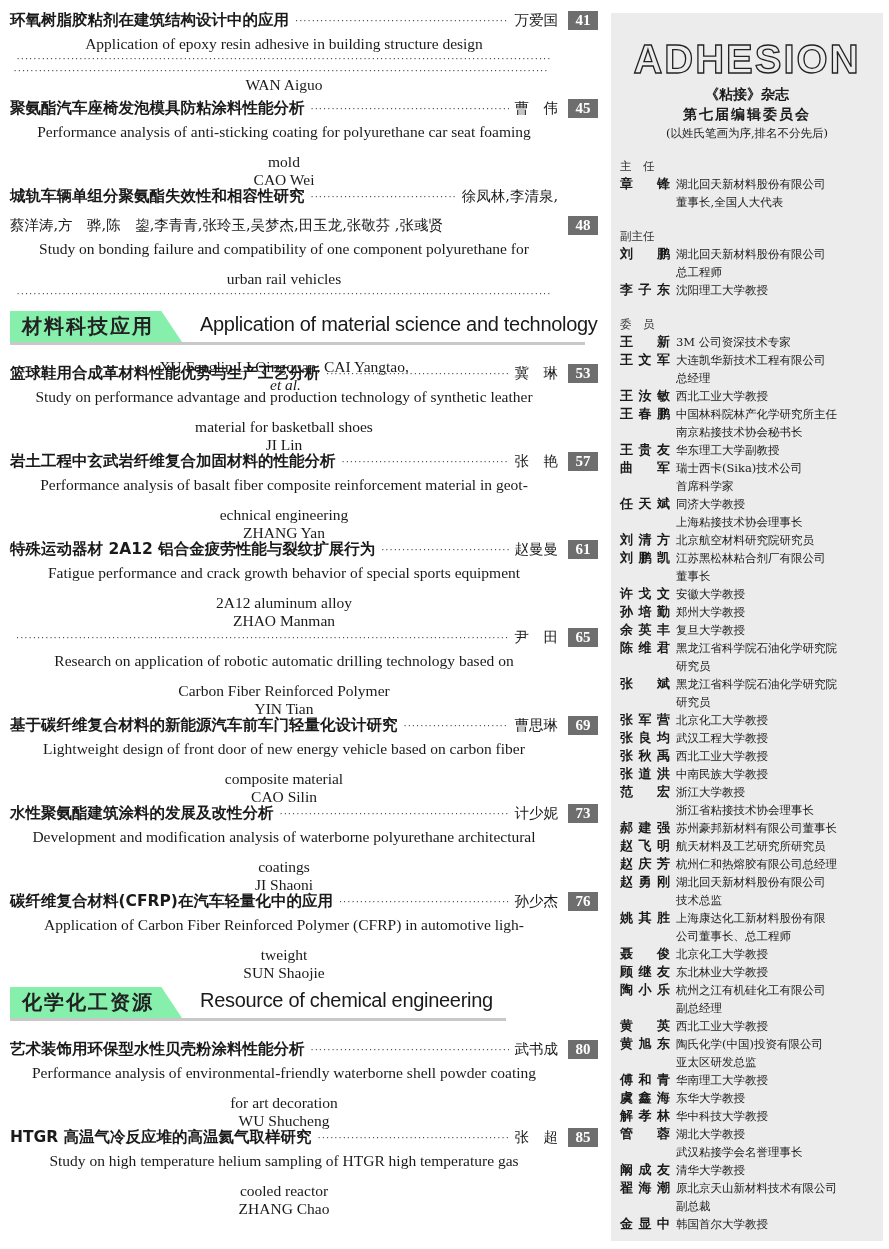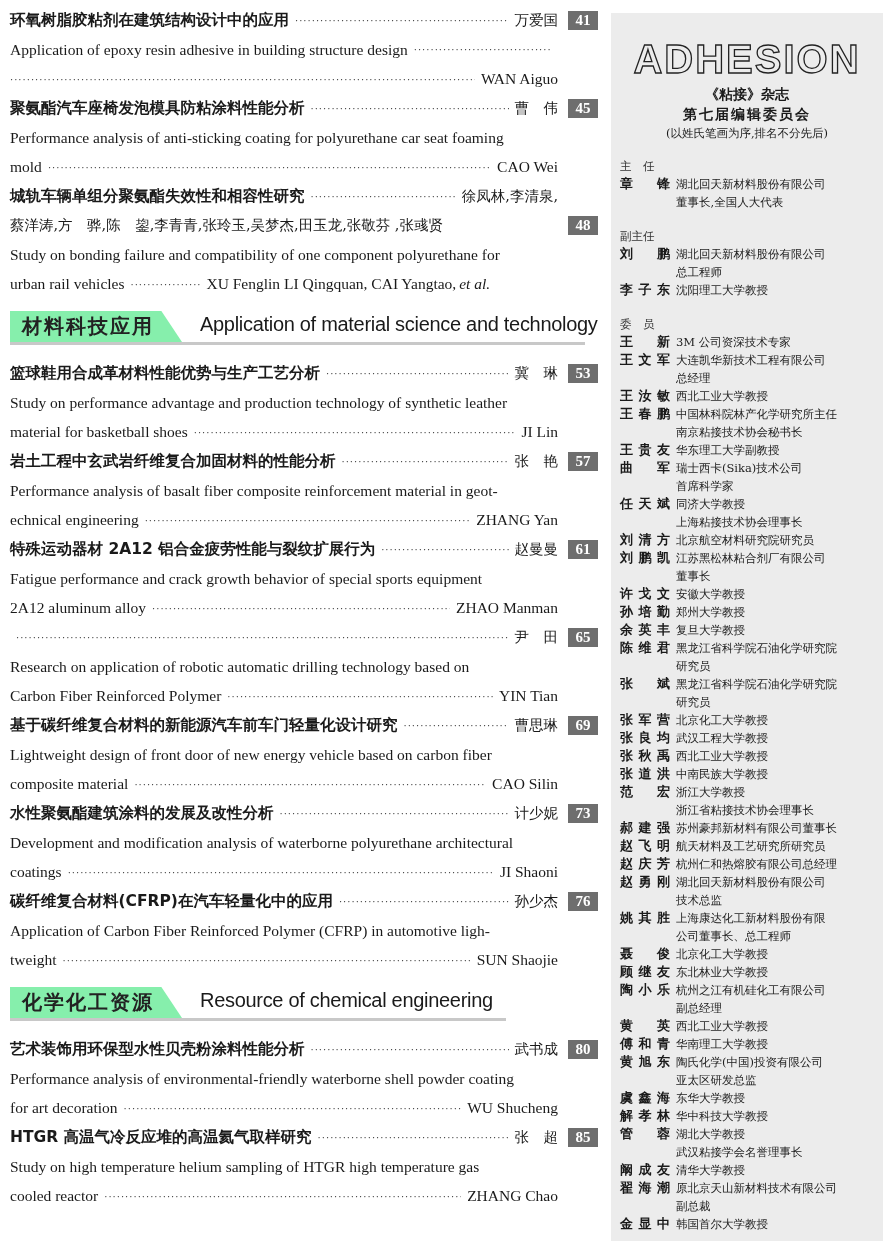--- a/index.html
+++ b/index.html
@@ -4,21 +4,21 @@
 <style>
   html, body { margin:0; padding:0; background:#ffffff; }
   body { width:889px; height:1249px; position:relative; overflow:hidden; font-family:"DejaVu Serif", serif; color:#1a1a1a; }
   .left { position:absolute; left:10px; top:6px; width:588px; }
   .entry-cn { display:flex; align-items:center; height:29px; font-family:"DejaVu Sans", sans-serif; font-weight:bold; font-size:15.5px; white-space:nowrap; }
   .entry-cn .t { flex:0 0 auto; }
   .dots { flex:1 1 auto; overflow:hidden; white-space:nowrap; font-family:"DejaVu Serif", serif; font-weight:normal; font-size:10px; color:#333; margin:0 6px; letter-spacing:1px; }
   .dots::before { content:"································································································································"; }
   .auth-cn { font-family:"DejaVu Serif", serif; font-weight:normal; font-size:14.5px; white-space:nowrap; }
   .page { display:inline-block; width:30px; height:19px; line-height:19px; text-align:center; background:#6e6e6e; color:#fff; font-family:"Liberation Serif", serif; font-weight:bold; font-size:15px; margin-left:10px; flex:0 0 auto; }
-  .entry-en { display:flex; align-items:center; height:29.5px; font-family:"Liberation Serif", serif; font-size:15.5px; white-space:nowrap; padding-right:40px; }
+  .entry-en { display:flex; align-items:center; height:29.5px; font-family:"Liberation Serif", serif; font-size:15.5px; white-space:nowrap; padding-right:40px;flex-direction:column; }
   .entry-en .t { flex:0 0 auto; }
   .entry-en .a { flex:0 0 auto; }
   .multi-auth { display:flex; align-items:center; height:29px; font-family:"DejaVu Serif", serif; font-size:14.5px; white-space:nowrap; }
   .multi-auth .a { flex:1 1 auto; text-align:justify; }
   .section { position:relative; height:34px; margin:12px 0 14px 0; }
   .section .bar { position:absolute; left:0; bottom:0; height:3px; background:#c8c8c8; }
   .section .cn { position:absolute; left:0; top:0; height:31px; line-height:31px; background:#86efac; padding:0 28px 0 12px; font-family:"DejaVu Sans", sans-serif; font-weight:bold; font-size:20px; letter-spacing:2px; color:#222; clip-path:polygon(0 0, 88% 0, 100% 100%, 0 100%); }
   .section .en { position:absolute; top:2px; font-family:"Liberation Sans", sans-serif; font-size:20px; color:#1a1a1a; letter-spacing:-0.3px; }
   .right { position:absolute; left:611px; top:13px; width:272px; height:1228px; background:#ececec; }
   .logo { text-align:center; margin-top:24px; font-family:"Liberation Sans", sans-serif; font-size:40px; letter-spacing:2px; color:#ececec; -webkit-text-stroke:1.3px #222; font-weight:bold; }
@@ -461,33 +461,33 @@
             <div>副总经理</div>
           </span>
         </div>
         <div class="mem">
     <span class="n">黄英</span>
     <span class="d">
             <div>西北工业大学教授</div>
           </span>
         </div>
         <div class="mem">
-    <span class="n">傅和青</span>
-    <span class="d">
-            <div>华南理工大学教授</div>
-          </span>
-        </div>
-        <div class="mem">
     <span class="n">黄旭东</span>
     <span class="d">
             <div>陶氏化学(中国)投资有限公司</div>
             <div>亚太区研发总监</div>
           </span>
         </div>
         <div class="mem">
+    <span class="n">傅和青</span>
+    <span class="d">
+            <div>华南理工大学教授</div>
+          </span>
+        </div>
+        <div class="mem">
     <span class="n">虞鑫海</span>
     <span class="d">
             <div>东华大学教授</div>
           </span>
         </div>
         <div class="mem">
     <span class="n">解孝林</span>
     <span class="d">
             <div>华中科技大学教授</div>
           </span>

